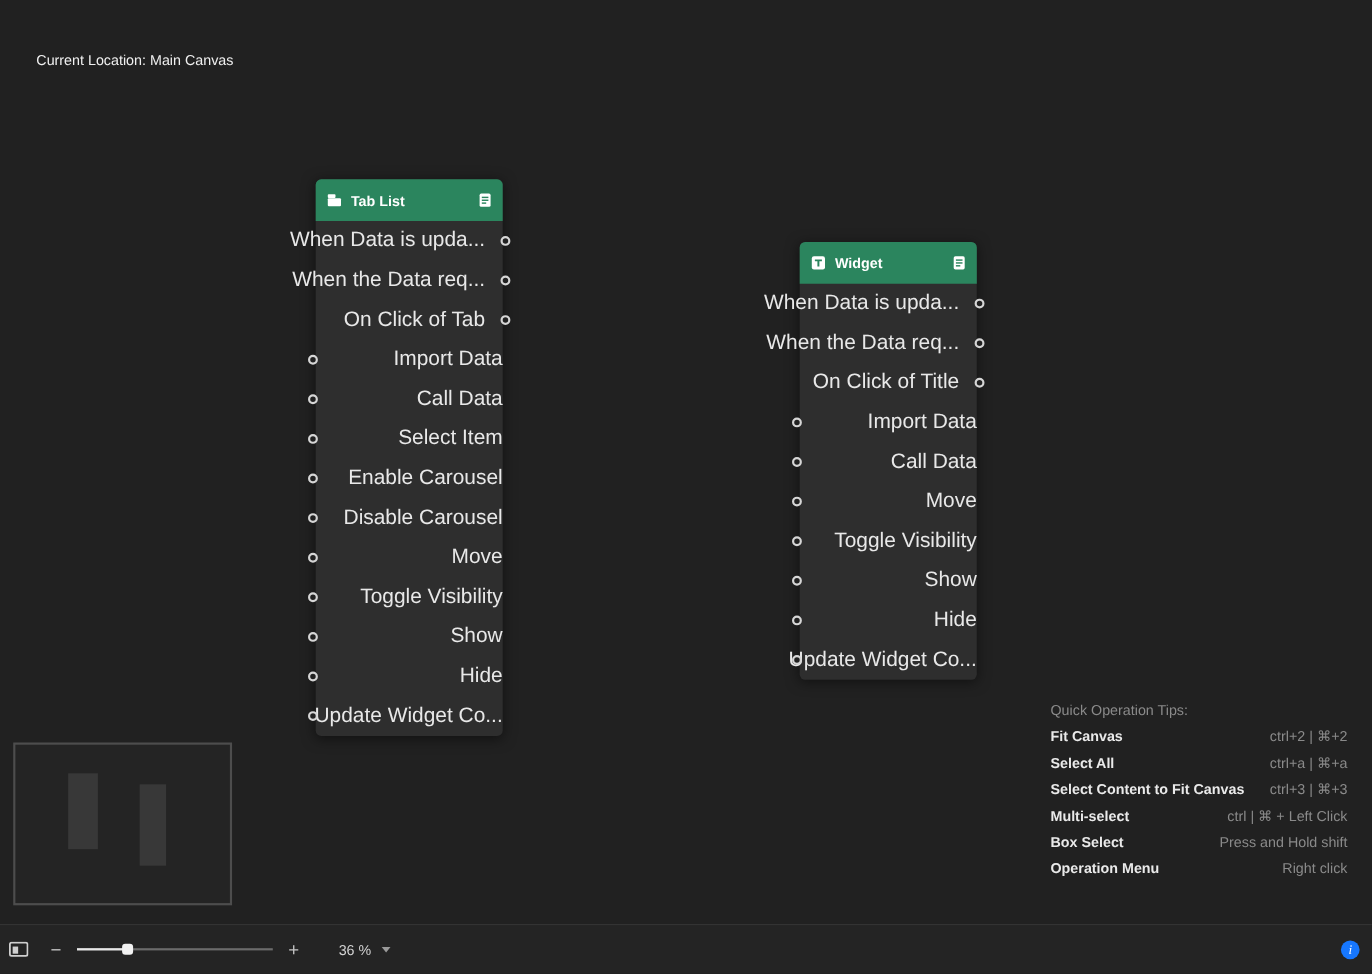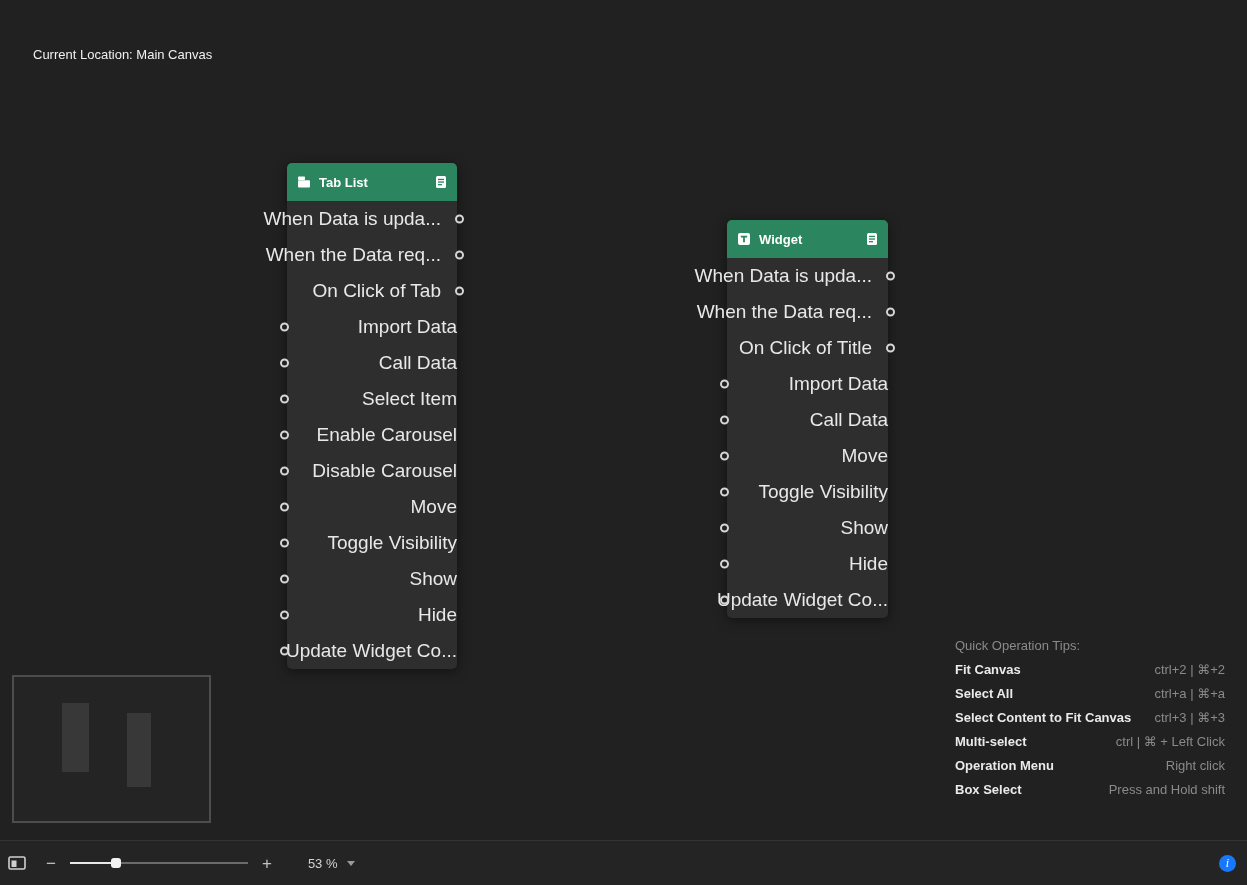--- a/index.html
+++ b/index.html
@@ -245,40 +245,40 @@
       </div>
       <div class="tip-row">
         <span class="tip-label">Select Content to Fit Canvas</span>
         <span class="tip-value">ctrl+3 | ⌘+3</span>
       </div>
       <div class="tip-row">
         <span class="tip-label">Multi-select</span>
         <span class="tip-value">ctrl | ⌘ + Left Click</span>
       </div>
       <div class="tip-row">
+        <span class="tip-label">Box Select</span>
+        <span class="tip-value">Press and Hold shift</span>
+      </div>
+      <div class="tip-row">
         <span class="tip-label">Operation Menu</span>
         <span class="tip-value">Right click</span>
-      </div>
-      <div class="tip-row">
-        <span class="tip-label">Box Select</span>
-        <span class="tip-value">Press and Hold shift</span>
       </div>
     </div>
 </div>
 
 <div class="bottombar">
   <span class="bb-icon mm-toggle">
     <svg width="18" height="14" viewBox="0 0 18 14">
       <rect x="1" y="1" width="16" height="12" rx="1.5" fill="none" stroke="#cfcfcf" stroke-width="1.6"></rect>
       <rect x="3.5" y="4.5" width="5" height="6.5" fill="#cfcfcf"></rect>
     </svg>
   </span>
   <button class="zoom-btn">−</button>
   <div class="slider">
     <div class="track"></div>
     <div class="fill"></div>
     <div class="handle"></div>
   </div>
   <button class="zoom-btn plus">+</button>
-  <span class="zoom-label">53 %</span>
+  <span class="zoom-label">36 %</span>
   <span class="caret"></span>
   <span class="info-btn" style="background: rgb(22, 119, 255);">i</span>
 </div>
 
 </body></html>

